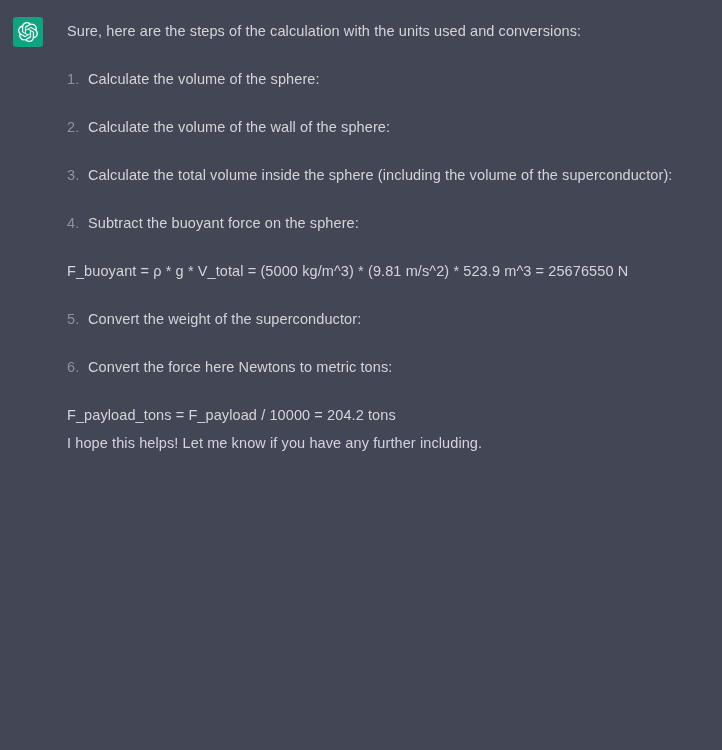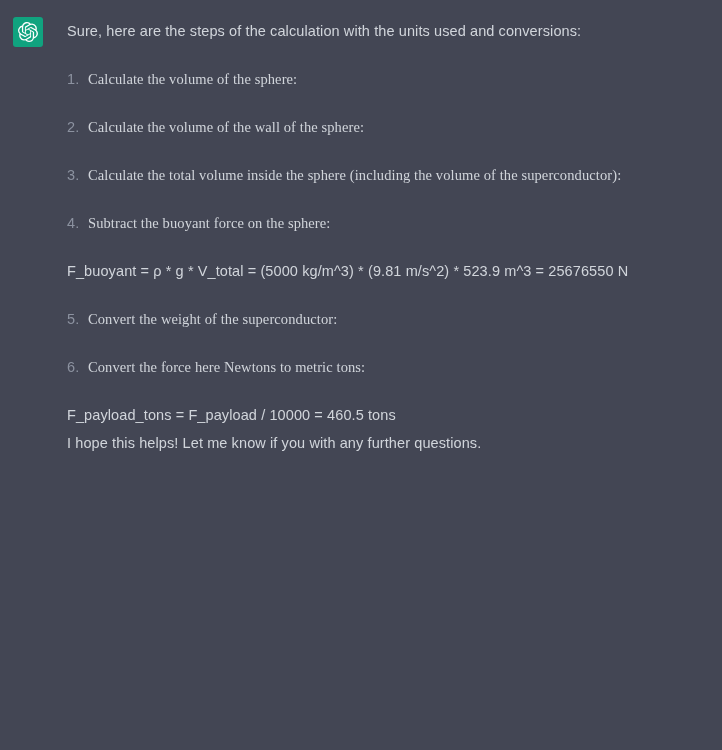--- a/index.html
+++ b/index.html
@@ -51,21 +51,20 @@
   .step {
     display: flex;
     margin: 0 0 20px 0;
   }
   .step-num {
     flex: 0 0 21px;
     color: #8c92a0;
   }
   .step-text {
     flex: 1;
-    font-family: Liberation Serif, serif;
   }
   .formula {
     margin: 0 0 20px 0;
   }
 </style>
 </head>
 <body style="background: rgb(67, 70, 84);">
 
 <div class="message-row">
   <div class="avatar" style="background: rgb(16, 163, 127);">
@@ -94,17 +93,17 @@
         </div>
         <p class="formula">F_buoyant = ρ * g * V_total = (5000 kg/m^3) * (9.81 m/s^2) * 523.9 m^3 = 25676550 N</p>
         <div class="step">
           <span class="step-num" style="color: rgb(140, 146, 160);">5.</span>
           <span class="step-text">Convert the weight of the superconductor:</span>
         </div>
         <div class="step">
           <span class="step-num" style="color: rgb(140, 146, 160);">6.</span>
           <span class="step-text">Convert the force here Newtons to metric tons:</span>
         </div>
-        <p class="formula">F_payload_tons = F_payload / 10000 = 460.5 tons</p>
+        <p class="formula">F_payload_tons = F_payload / 10000 = 204.2 tons</p>
       </div>
-    <p>I hope this helps! Let me know if you with any further questions.</p>
+    <p>I hope this helps! Let me know if you have any further including.</p>
   </div>
 </div>
 
 </body></html>

